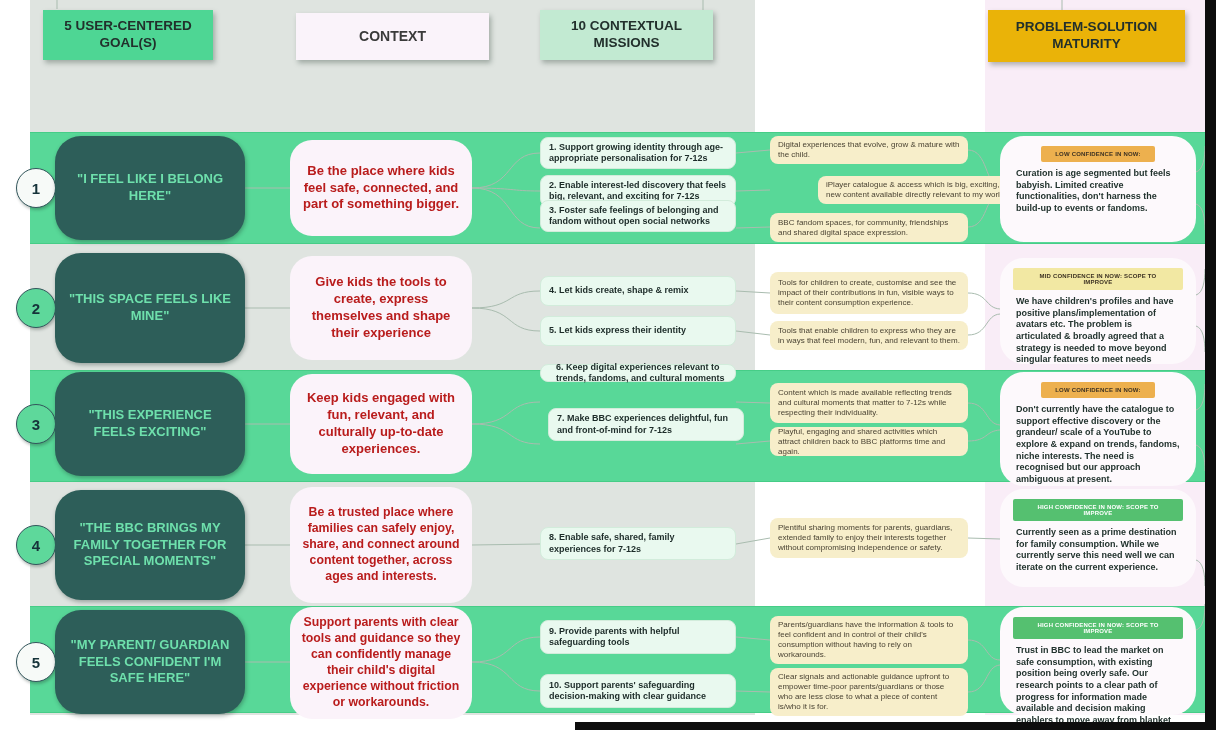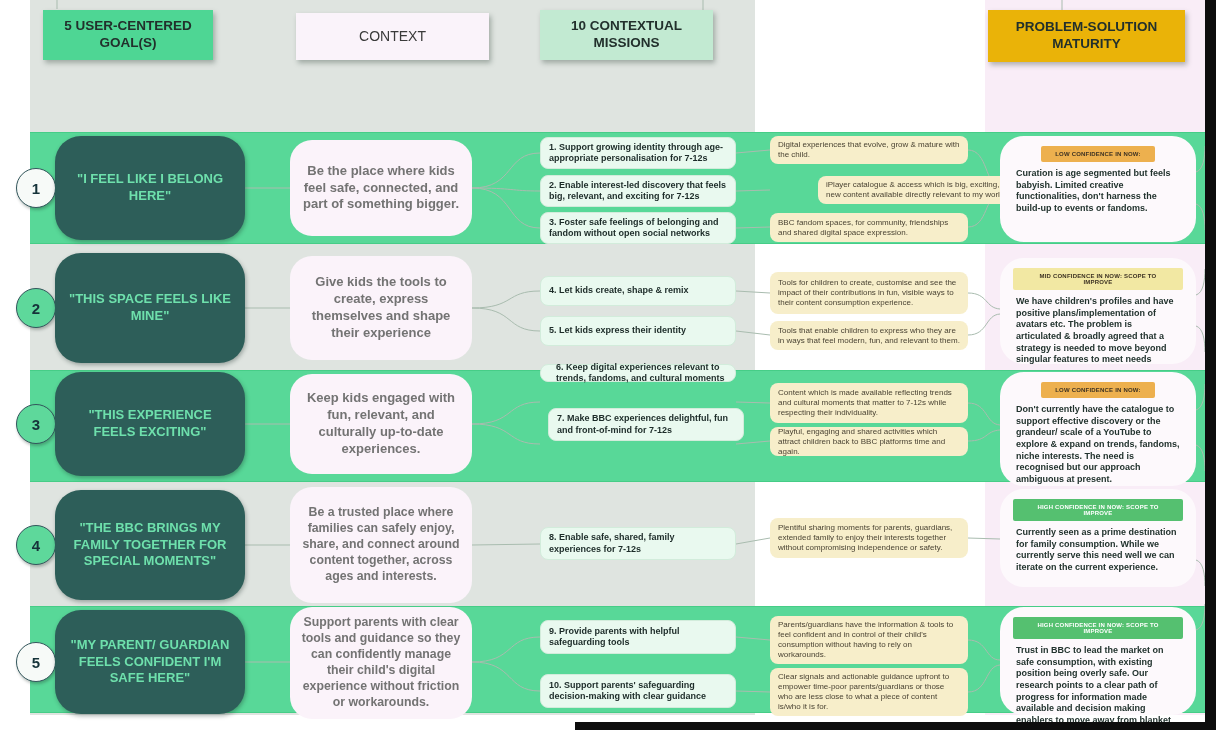--- a/index.html
+++ b/index.html
@@ -12,38 +12,38 @@
 
   .band { position:absolute; left:30px; width:1175px; background:#58d898; border-top:1px solid #46cd87; border-bottom:1px solid #46cd87; }
 
   .black-right { position:absolute; left:1205px; top:0; width:11px; height:730px; background:#0d0d0d; }
   .black-bottom { position:absolute; left:575px; top:722px; width:641px; height:8px; background:#0d0d0d; }
 
   .hdr { position:absolute; display:flex; align-items:center; justify-content:center; text-align:center;
          font-weight:bold; font-size:13.5px; line-height:1.25; color:#22302c; padding:4px 8px;
          box-shadow:2px 3px 5px rgba(40,60,50,.35); }
   .hdr-goals    { left:43px;  top:10px; width:170px; height:50px; background:#4ed694; }
-  .hdr-context  { left:296px; top:13px; width:193px; height:47px; background:#faf3fa; font-weight:normal; font-size:14px; color:#3a3a3a; }
+  .hdr-context  { left:296px; top:13px; width:193px; height:47px; background:#faf3fa; font-weight:bold; font-size:14px; color:#3a3a3a; }
   .hdr-missions { left:540px; top:10px; width:173px; height:50px; background:#c2ead2; }
   .hdr-levers   { left:767px; top:13px; width:194px; height:46px; background:#f6edc7; }
   .hdr-maturity { left:988px; top:10px; width:197px; height:52px; background:#eab308; }
 
   .circle { position:absolute; left:16px; width:40px; height:40px; border-radius:50%;
             border:1.6px solid #33565c; display:flex; align-items:center; justify-content:center;
             font-weight:bold; font-size:15px; color:#16333a; box-shadow:1px 2px 3px rgba(30,50,40,.3); }
   .c-light { background:#f7faf8; }
   .c-green { background:#5ed89b; }
 
   .goal { position:absolute; left:55px; width:190px; background:#2d5e59; border-radius:26px;
           display:flex; align-items:center; justify-content:center; text-align:center;
           color:#6ee0ac; font-weight:bold; font-size:13px; line-height:1.3; padding:8px 14px;
           box-shadow:1px 2px 4px rgba(20,40,35,.35); }
   .ctx { position:absolute; left:290px; width:182px; background:#fbf3fa; border-radius:22px;
          display:flex; align-items:center; justify-content:center; text-align:center;
-         color:#737373; font-weight:bold; font-size:13px; line-height:1.3; padding:6px 10px; }
+         color:#b91c1c; font-weight:bold; font-size:13px; line-height:1.3; padding:6px 10px; }
   .mission { position:absolute; left:540px; width:196px; background:#e9f9ef; border:1px solid #d2ecdb;
              border-radius:8px; color:#1c2b28; font-weight:bold; font-size:9px; line-height:1.25;
              padding:4px 8px; display:flex; align-items:center; }
   .lever { position:absolute; left:770px; width:198px; background:#f7eeca; border-radius:8px;
            color:#4b4434; font-size:8px; line-height:1.25; padding:4px 8px; display:flex; align-items:center; }
   .mat { position:absolute; left:1000px; width:196px; background:#fdf9fc; border-radius:24px; padding-top:10px; }
   .badge { display:block; width:max-content; max-width:170px; margin:0 auto; text-align:center;
            font-weight:bold; font-size:6px; letter-spacing:.2px; padding:5px 14px; border-radius:2px; color:#3c3122; }
   .badge.low  { background:#edb04e; }
   .badge.mid  { background:#f2e8a3; }
@@ -182,21 +182,21 @@
   <div class="ctx ctx-sm" style="top:607px; height:112px;">
       <span>Support parents with clear tools and guidance so they can confidently manage their child's digital experience without friction or workarounds.</span>
     </div>
 
   <div class="mission" style="top:137px; height:32px;">
       <span>1. Support growing identity through age-appropriate personalisation for 7-12s</span>
     </div>
   <div class="mission" style="top:175px; height:32px;">
       <span>2. Enable interest-led discovery that feels big, relevant, and exciting for 7-12s</span>
     </div>
-  <div class="mission" style="top:212px; height:32px;">
+  <div class="mission" style="top:200px; height:32px;">
       <span>3. Foster safe feelings of belonging and fandom without open social networks</span>
     </div>
   <div class="mission" style="top:276px; height:30px;">
       <span>4. Let kids create, shape &amp; remix</span>
     </div>
   <div class="mission" style="top:316px; height:30px;">
       <span>5. Let kids express their identity</span>
     </div>
   <div class="mission" style="top:364px; height:18px;padding-left:15px;">
       <span>6. Keep digital experiences relevant to trends, fandoms, and cultural moments</span>

